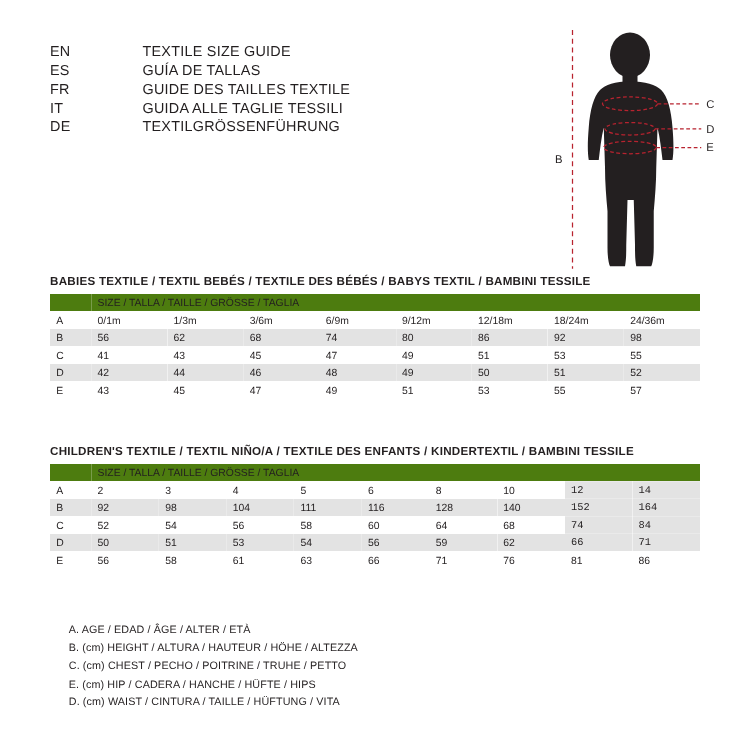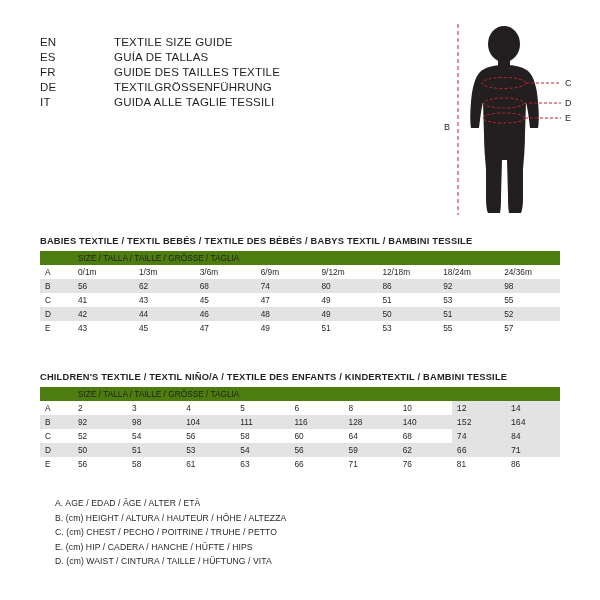--- a/index.html
+++ b/index.html
@@ -56,21 +56,20 @@
   }
   .figure svg {
     display: block;
   }
 
   
   .section {
     position: absolute;
     left: 40px;
     width: 520px;
-    margin-top: 16px;
   }
   .section-title {
     font-size: 9.3px;
     font-weight: bold;
     letter-spacing: 0.2px;
     margin-bottom: 5px;
     color: #231f20;
   }
   table.sizes {
     border-collapse: collapse;
@@ -131,26 +130,26 @@
     </div>
     <div class="title-row">
       <div class="title-lang">ES</div>
       <div class="title-text">GUÍA DE TALLAS</div>
     </div>
     <div class="title-row">
       <div class="title-lang">FR</div>
       <div class="title-text">GUIDE DES TAILLES TEXTILE</div>
     </div>
     <div class="title-row">
+      <div class="title-lang">IT</div>
+      <div class="title-text">GUIDA ALLE TAGLIE TESSILI</div>
+    </div>
+    <div class="title-row">
       <div class="title-lang">DE</div>
       <div class="title-text">TEXTILGRÖSSENFÜHRUNG</div>
-    </div>
-    <div class="title-row">
-      <div class="title-lang">IT</div>
-      <div class="title-text">GUIDA ALLE TAGLIE TESSILI</div>
     </div>
   </div>
 
   <div class="figure">
     <svg width="150" height="195" viewBox="0 0 150 195" xmlns="http://www.w3.org/2000/svg">
 
       <line x1="28" y1="2" x2="28" y2="193" stroke="#b8232f" stroke-width="1" stroke-dasharray="4,3"></line>
 
       <g fill="#231f20">
 

